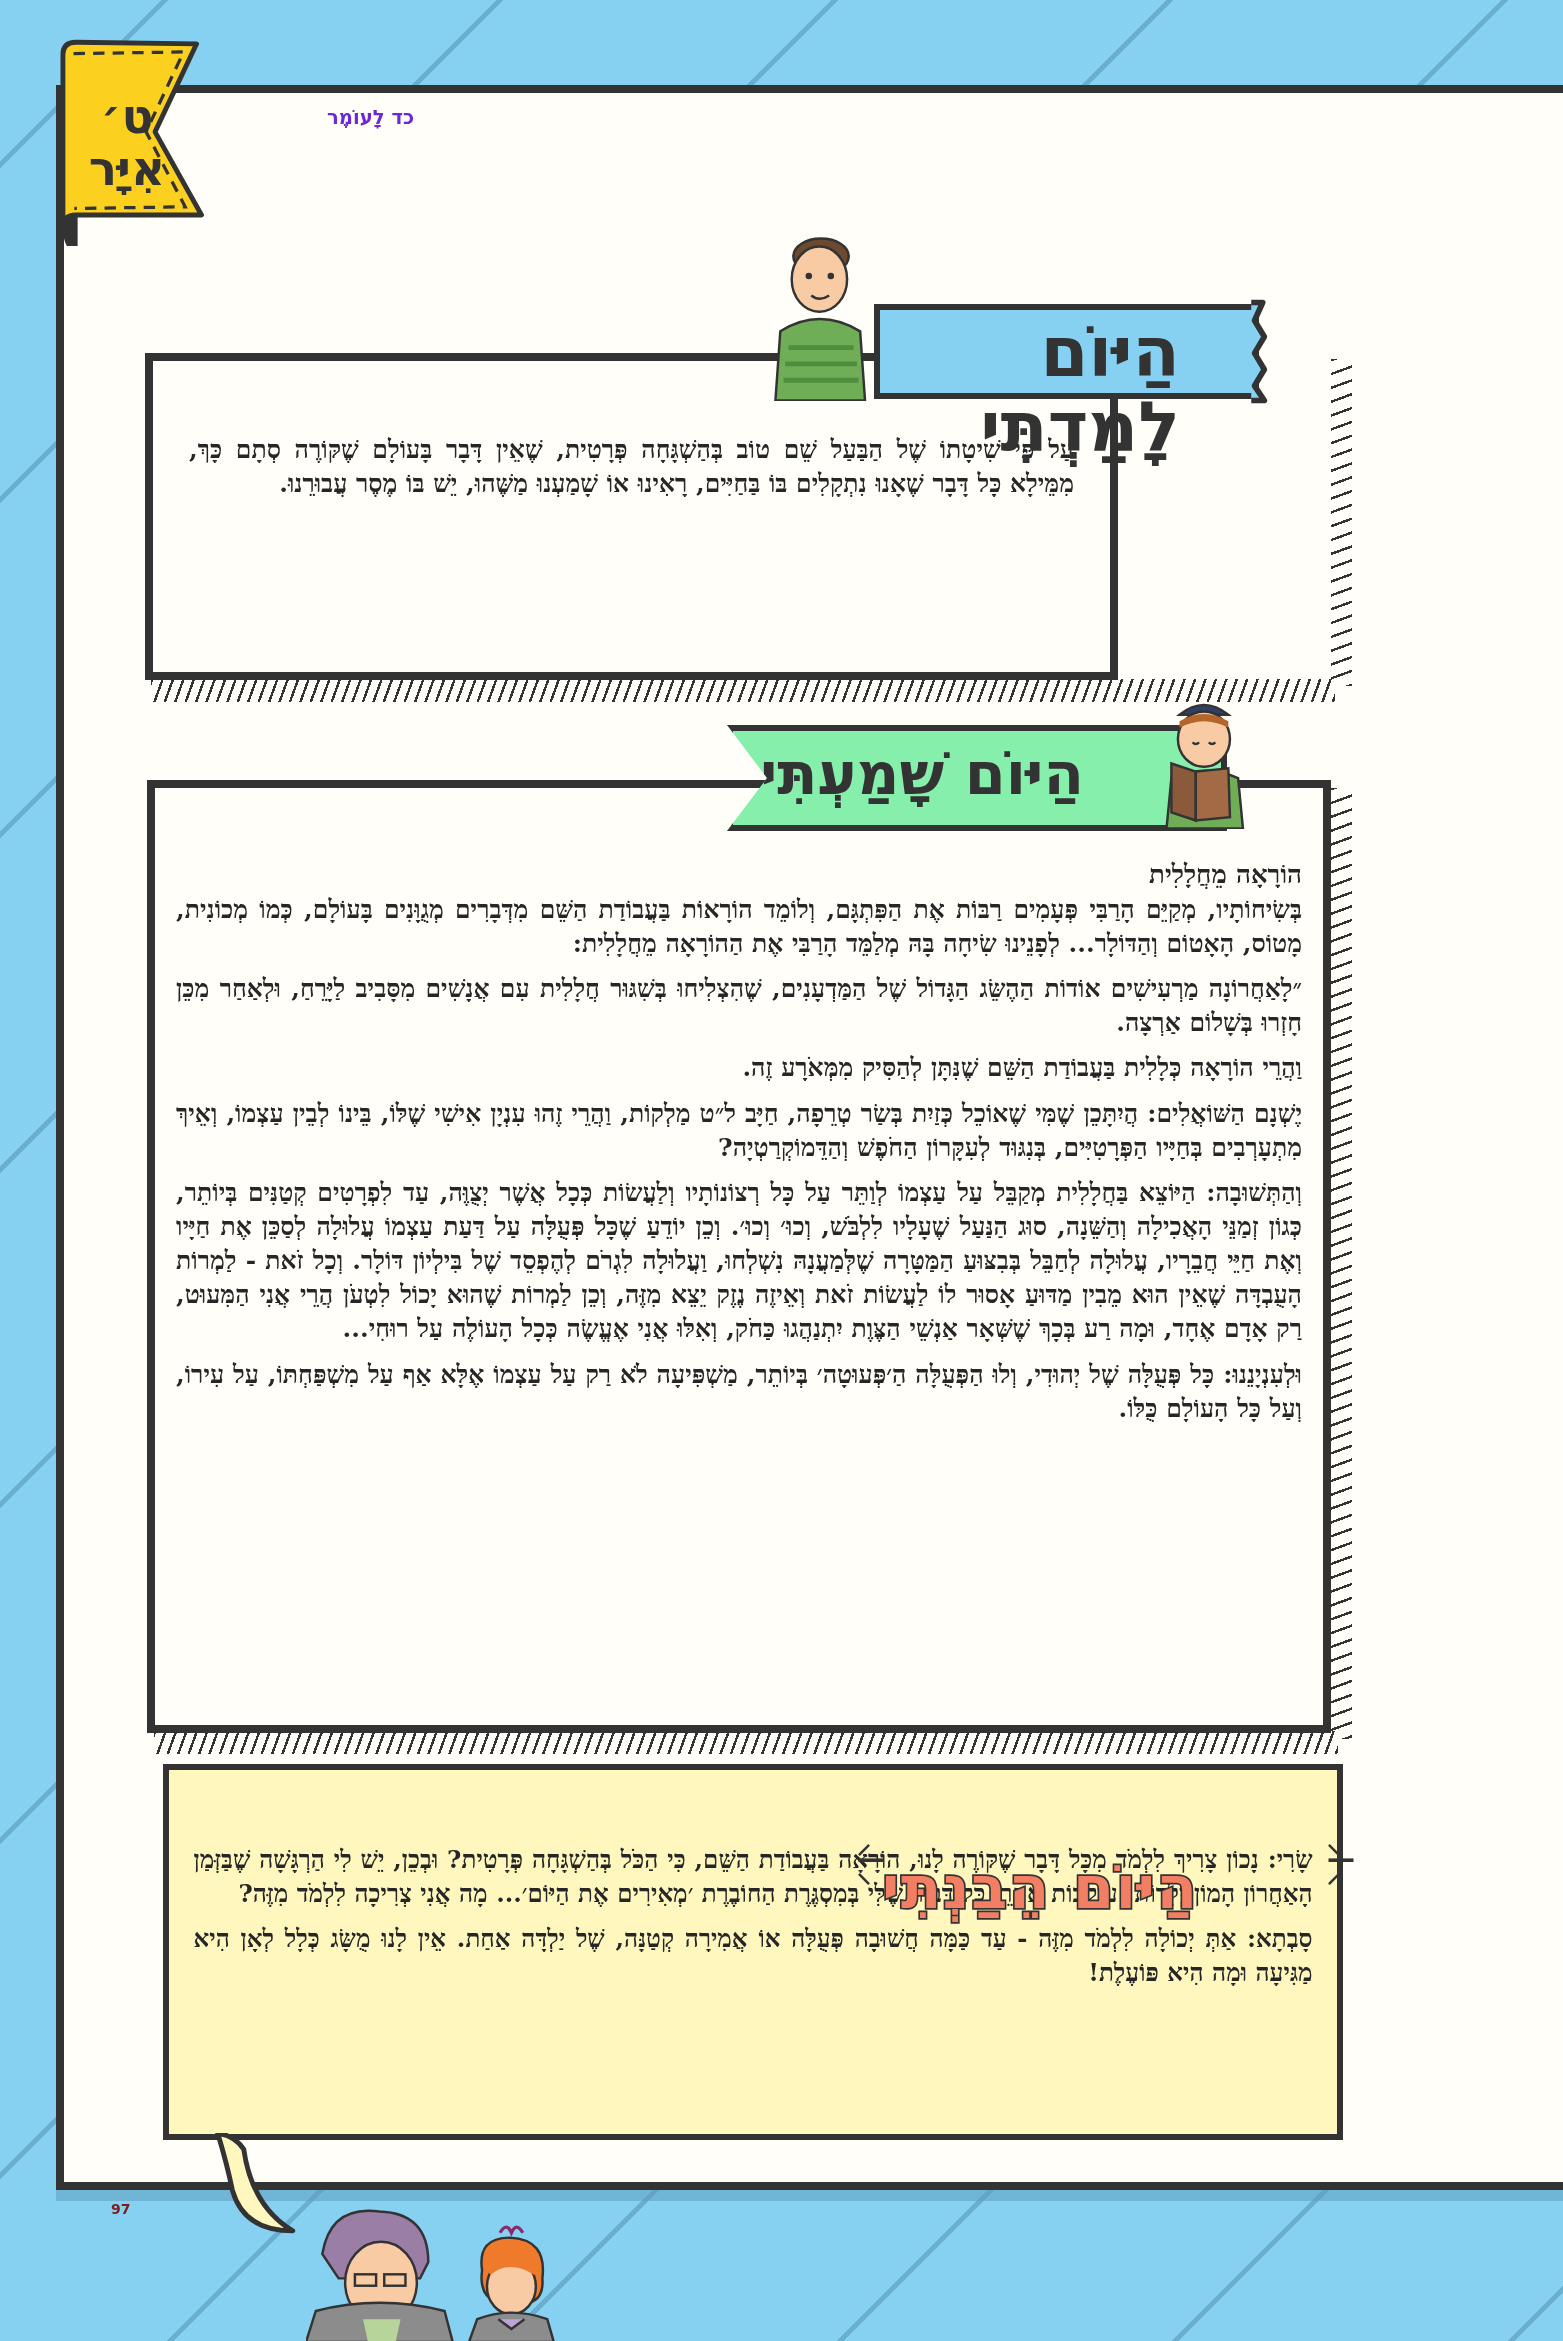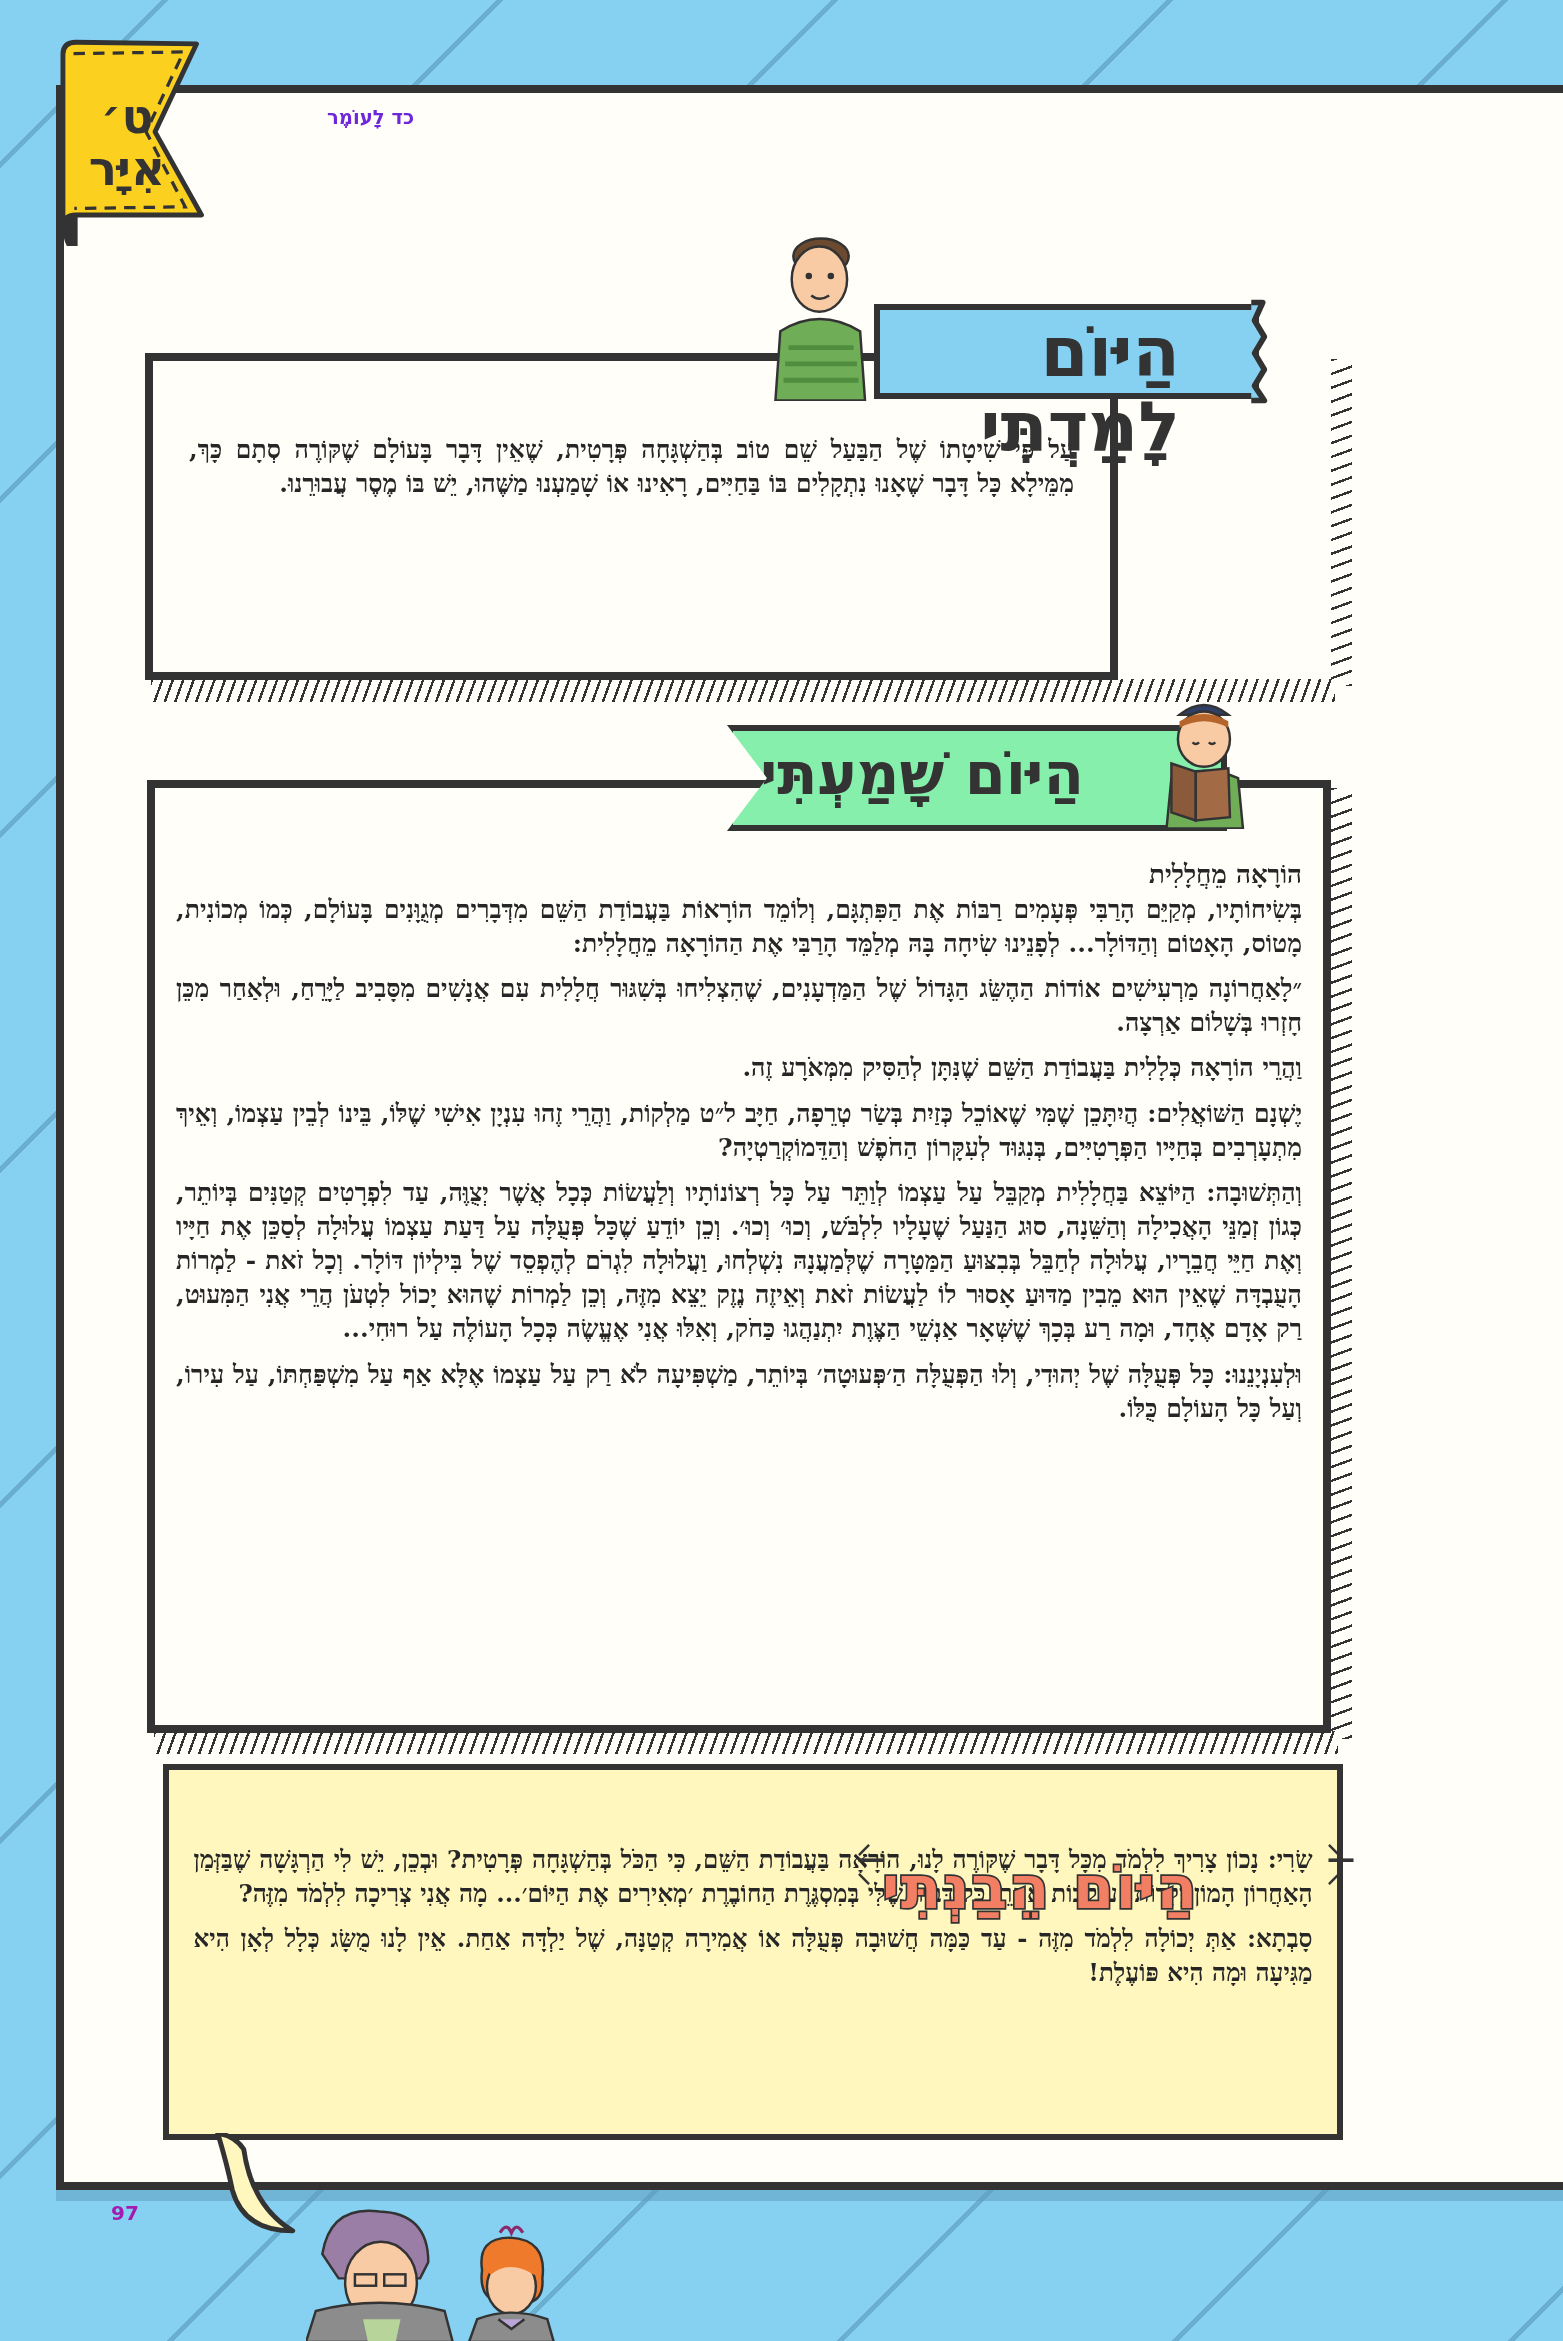--- a/index.html
+++ b/index.html
@@ -34,21 +34,21 @@
   .banner-zig{position:absolute;}
   
   .kid{position:absolute;}
   
   .bubble{position:absolute;left:163px;top:1764px;width:1180px;height:376px;background:#fff7bd;border:6.5px solid #333;box-sizing:border-box;direction:rtl;padding:73px 24.5px 8.2px 24.5px;}
   .bubble-tail{position:absolute;left:211px;top:2133px;}
   .bubble-title{position:absolute;left:882px;top:1821px;font-family:"DejaVu Sans","Liberation Sans",sans-serif;font-weight:bold;font-size:59px;color:#f27f63;
     -webkit-text-stroke:3.3px #333;paint-order:stroke fill;direction:rtl;letter-spacing:1.6px;margin-top:32px;}
   .rays{position:absolute;font-family:"DejaVu Sans","Liberation Sans",sans-serif;color:#333;font-size:28px;font-weight:bold;line-height:14.7px;}
   .bubble .body-text{font-size:24.5px;line-height:34px;}
-  .pagenum{position:absolute;left:111px;top:2201px;font-family:"DejaVu Sans","Liberation Sans",sans-serif;font-weight:bold;font-size:20px;color:#a21caf;}
+  .pagenum{position:absolute;left:111px;top:2201px;font-family:"DejaVu Sans","Liberation Sans",sans-serif;font-weight:bold;font-size:14px;color:#7f1d1d;}
   .characters{position:absolute;left:306px;top:2205px;}
 </style>
 </head>
 <body>
 
 <div class="page"></div>
 <div class="page-shadow"></div>
 
 <div class="tag">
   <svg width="163" height="212" viewBox="0 0 200 260">

